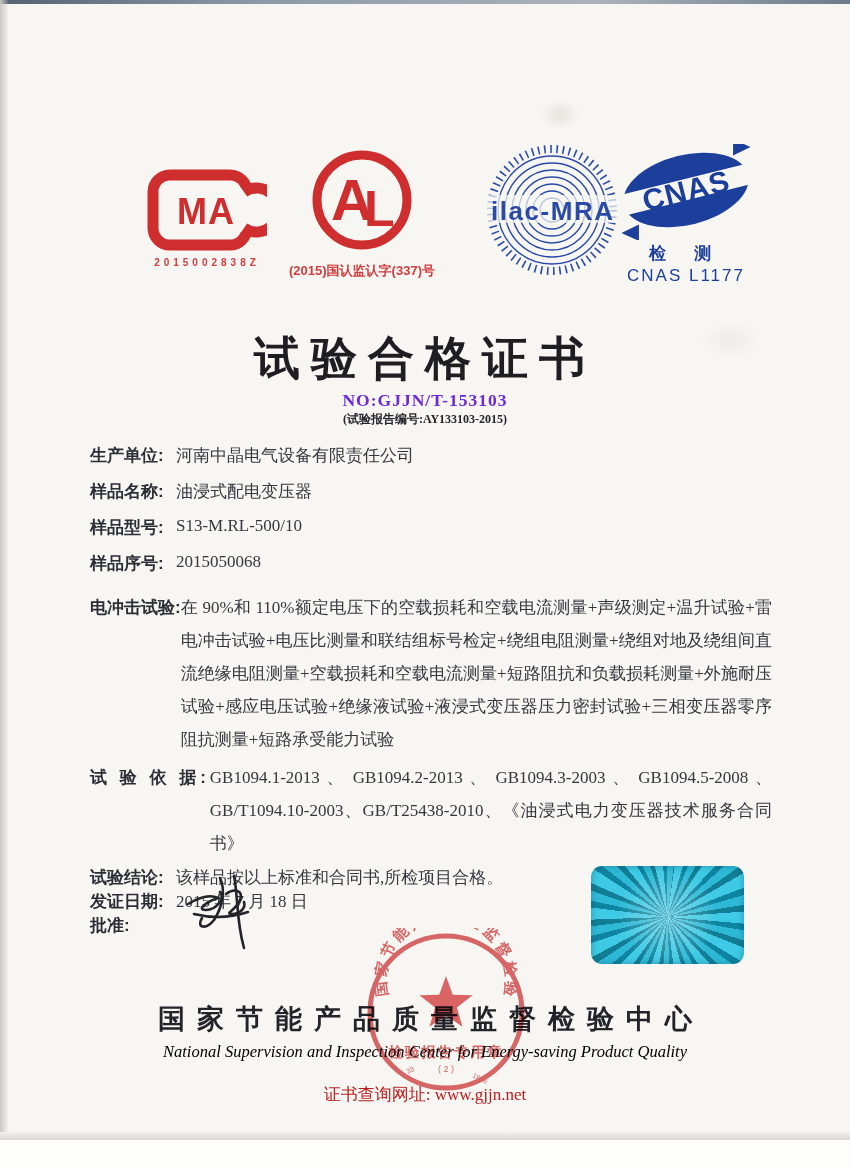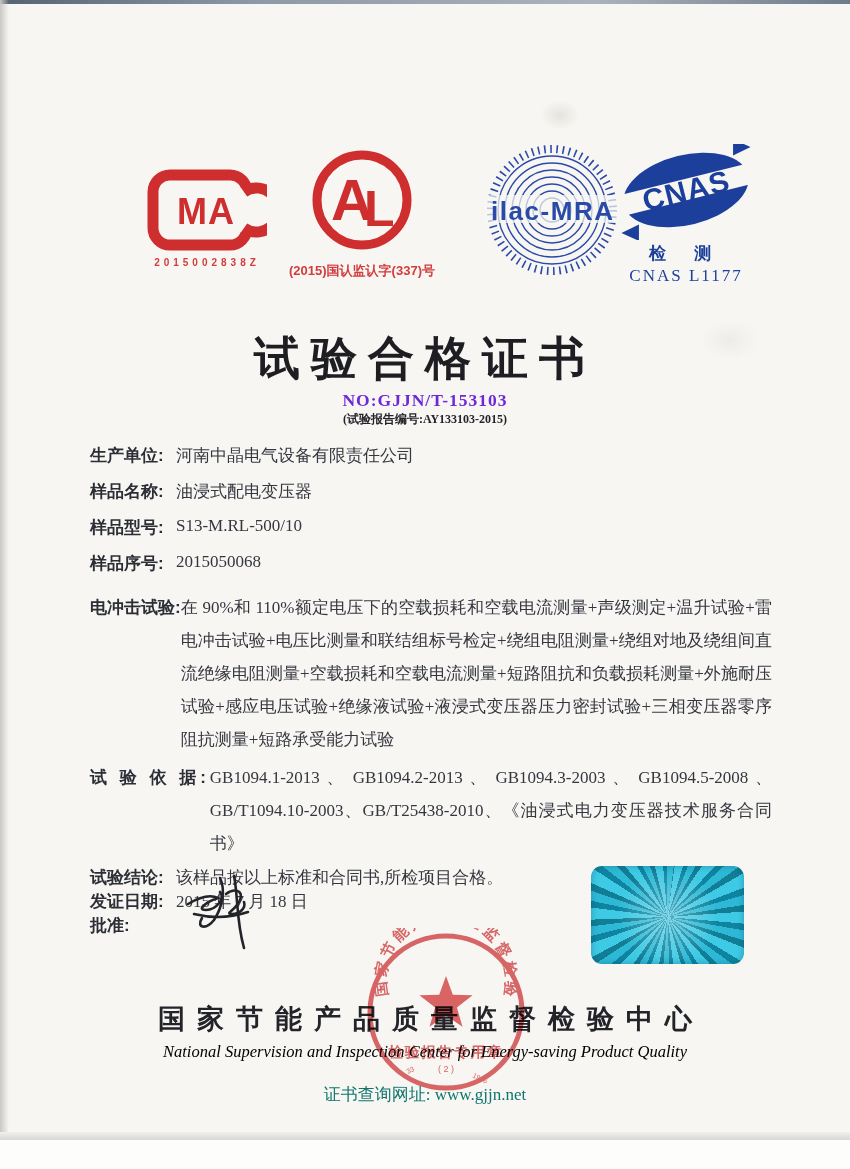--- a/index.html
+++ b/index.html
@@ -12,21 +12,21 @@
   .abs{position:absolute;}
   .center{width:850px;text-align:center;}
 
   
   .logo-caption-red{color:#d23c3c;font-family:"Liberation Sans",sans-serif;font-weight:bold;}
   .cma-wrap{left:144px;top:168px;width:126px;text-align:center;}
   .al-wrap{left:288px;top:146px;width:148px;text-align:center;}
   .ilac-wrap{left:484px;top:142px;width:136px;}
   .cnas-wrap{left:612px;top:144px;width:148px;text-align:center;color:#1c3f9b;}
   .cnas-sub{font-size:17px;letter-spacing:12px;margin-top:-2px;font-weight:bold;}
-  .cnas-code{font-size:17px;font-family:Liberation Serif, serif;letter-spacing:2px;margin-top:1px;}
+  .cnas-code{font-size:17px;font-family:Liberation Sans, sans-serif;letter-spacing:2px;margin-top:1px;}
 
   
   .doc-title{top:328px;font-size:46px;font-weight:bold;letter-spacing:11px;color:#1d1d22;}
   .doc-no{top:390px;font-size:17.5px;font-weight:bold;color:#6d28d9;letter-spacing:1px;}
   .doc-report{top:411px;font-size:12px;font-weight:bold;color:#23232a;}
 
   
   .fields{left:90px;top:444px;width:682px;color:#35373f;font-size:17px;}
   .frow{display:flex;align-items:flex-start;}
   .flabel{flex:0 0 86px;font-family:"Liberation Sans",sans-serif;font-weight:bold;white-space:nowrap;color:#2c2e36;}
@@ -46,21 +46,21 @@
       radial-gradient(circle at 50% 52%, rgba(255,255,255,0.35), rgba(255,255,255,0) 55%),
       repeating-conic-gradient(from 8deg at 50% 52%, #3ec9e4 0deg 9deg, #0e84a0 9deg 14deg, #2db9d6 14deg 21deg, #117e96 21deg 26deg);
     box-shadow:inset 0 0 6px rgba(0,60,80,.35);}
 
   
   .stamp{left:356px;top:928px;mix-blend-mode:multiply;opacity:.88;}
 
   
   .footer-cn{top:1001px;font-size:27px;font-weight:bold;letter-spacing:12px;color:#23232a;padding-left:12px;box-sizing:border-box;}
   .footer-en{top:1042px;font-size:16.5px;color:#000000;font-style:italic;}
-  .footer-query{top:1083px;font-size:17px;color:#0f766e;}
+  .footer-query{top:1083px;font-size:17px;color:#b91c1c;}
 </style>
 </head>
 <body>
 
 <div id="paper">
 
   <div class="edge-top"></div>
   <div class="edge-left"></div>
   <div class="edge-bottom"></div>
   <div class="smudge" style="left:540px;top:100px;width:40px;height:30px;background:radial-gradient(rgba(150,140,120,.18),transparent 70%);"></div>

